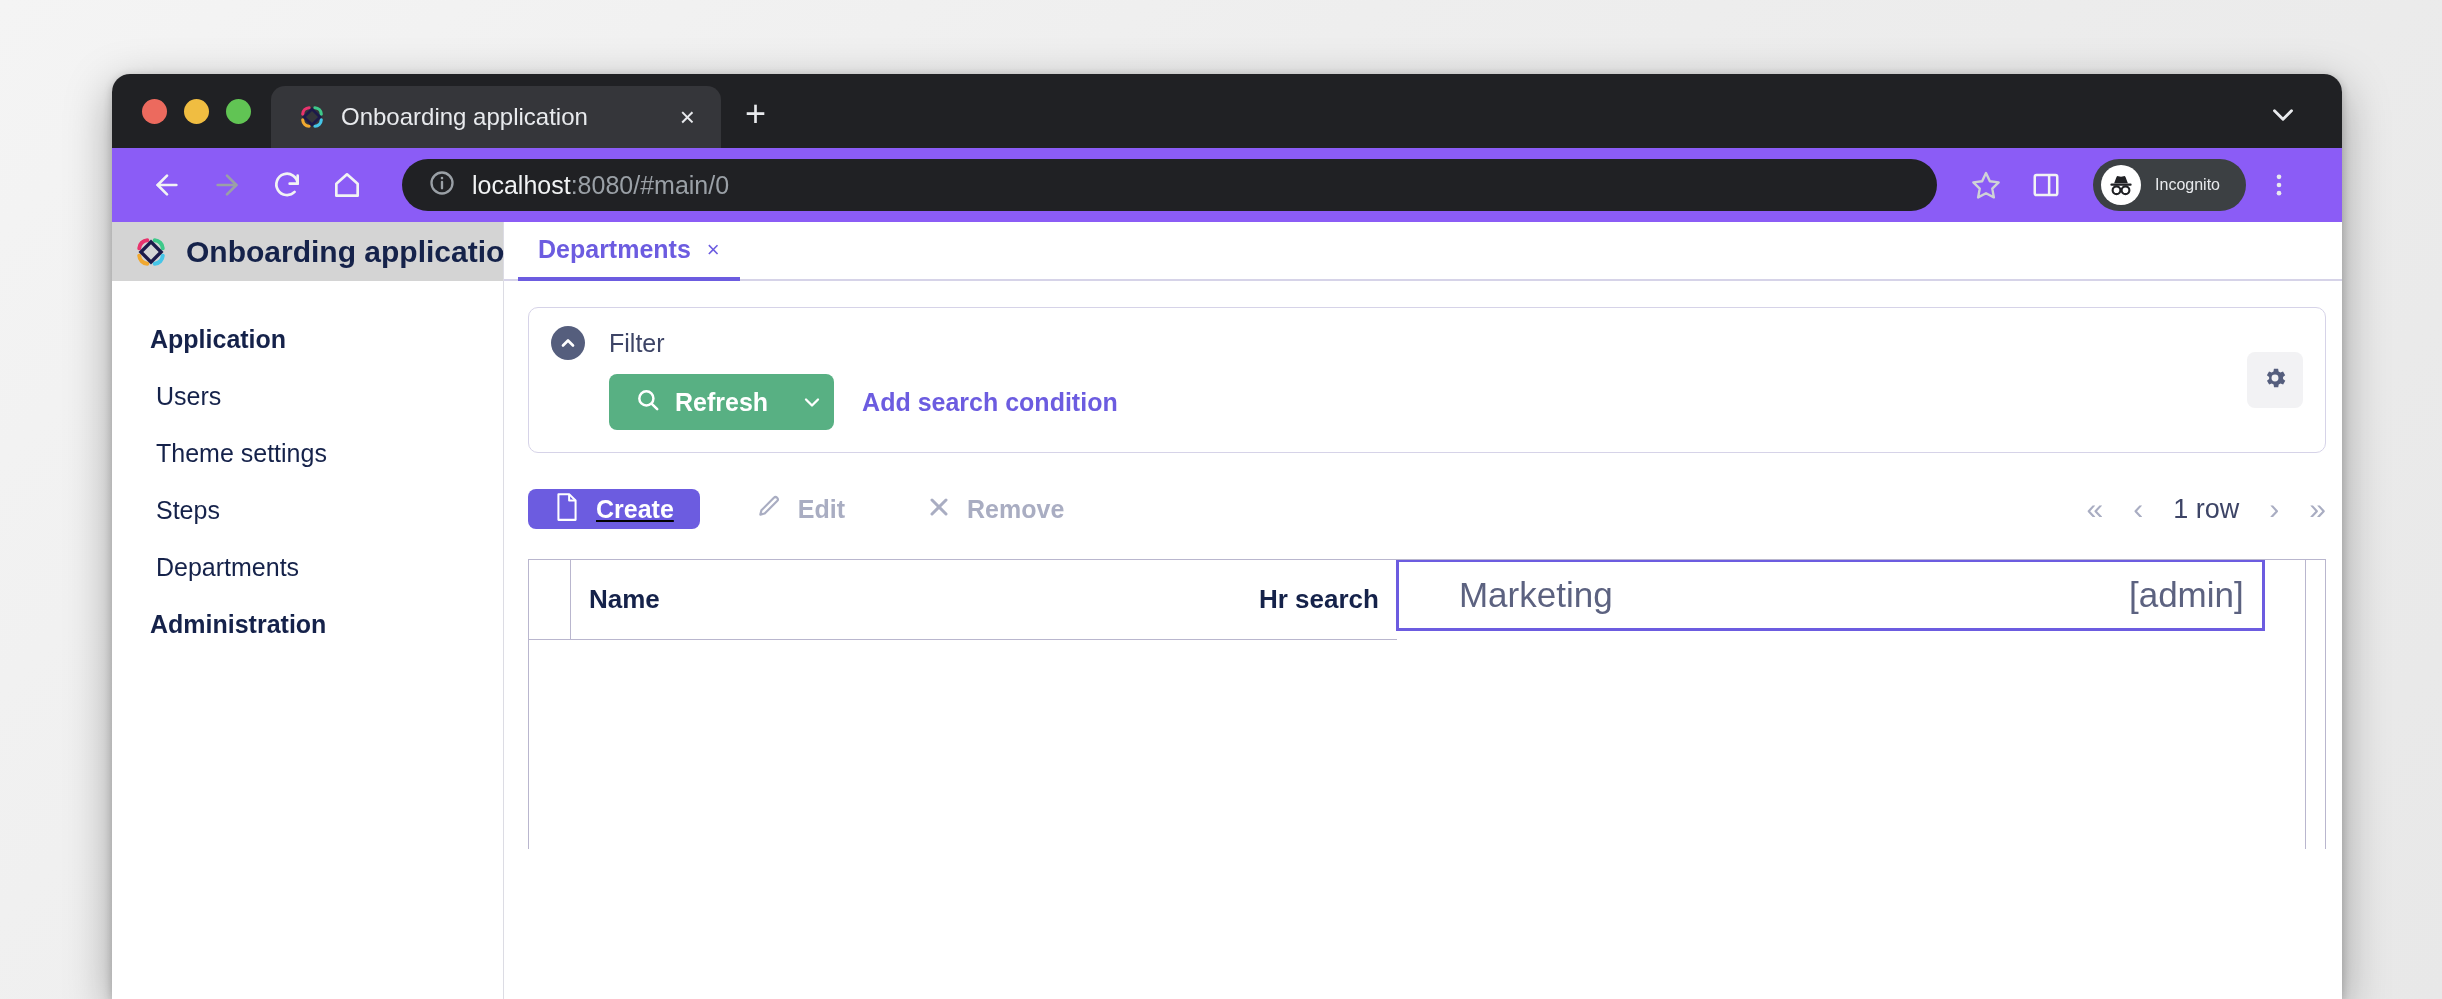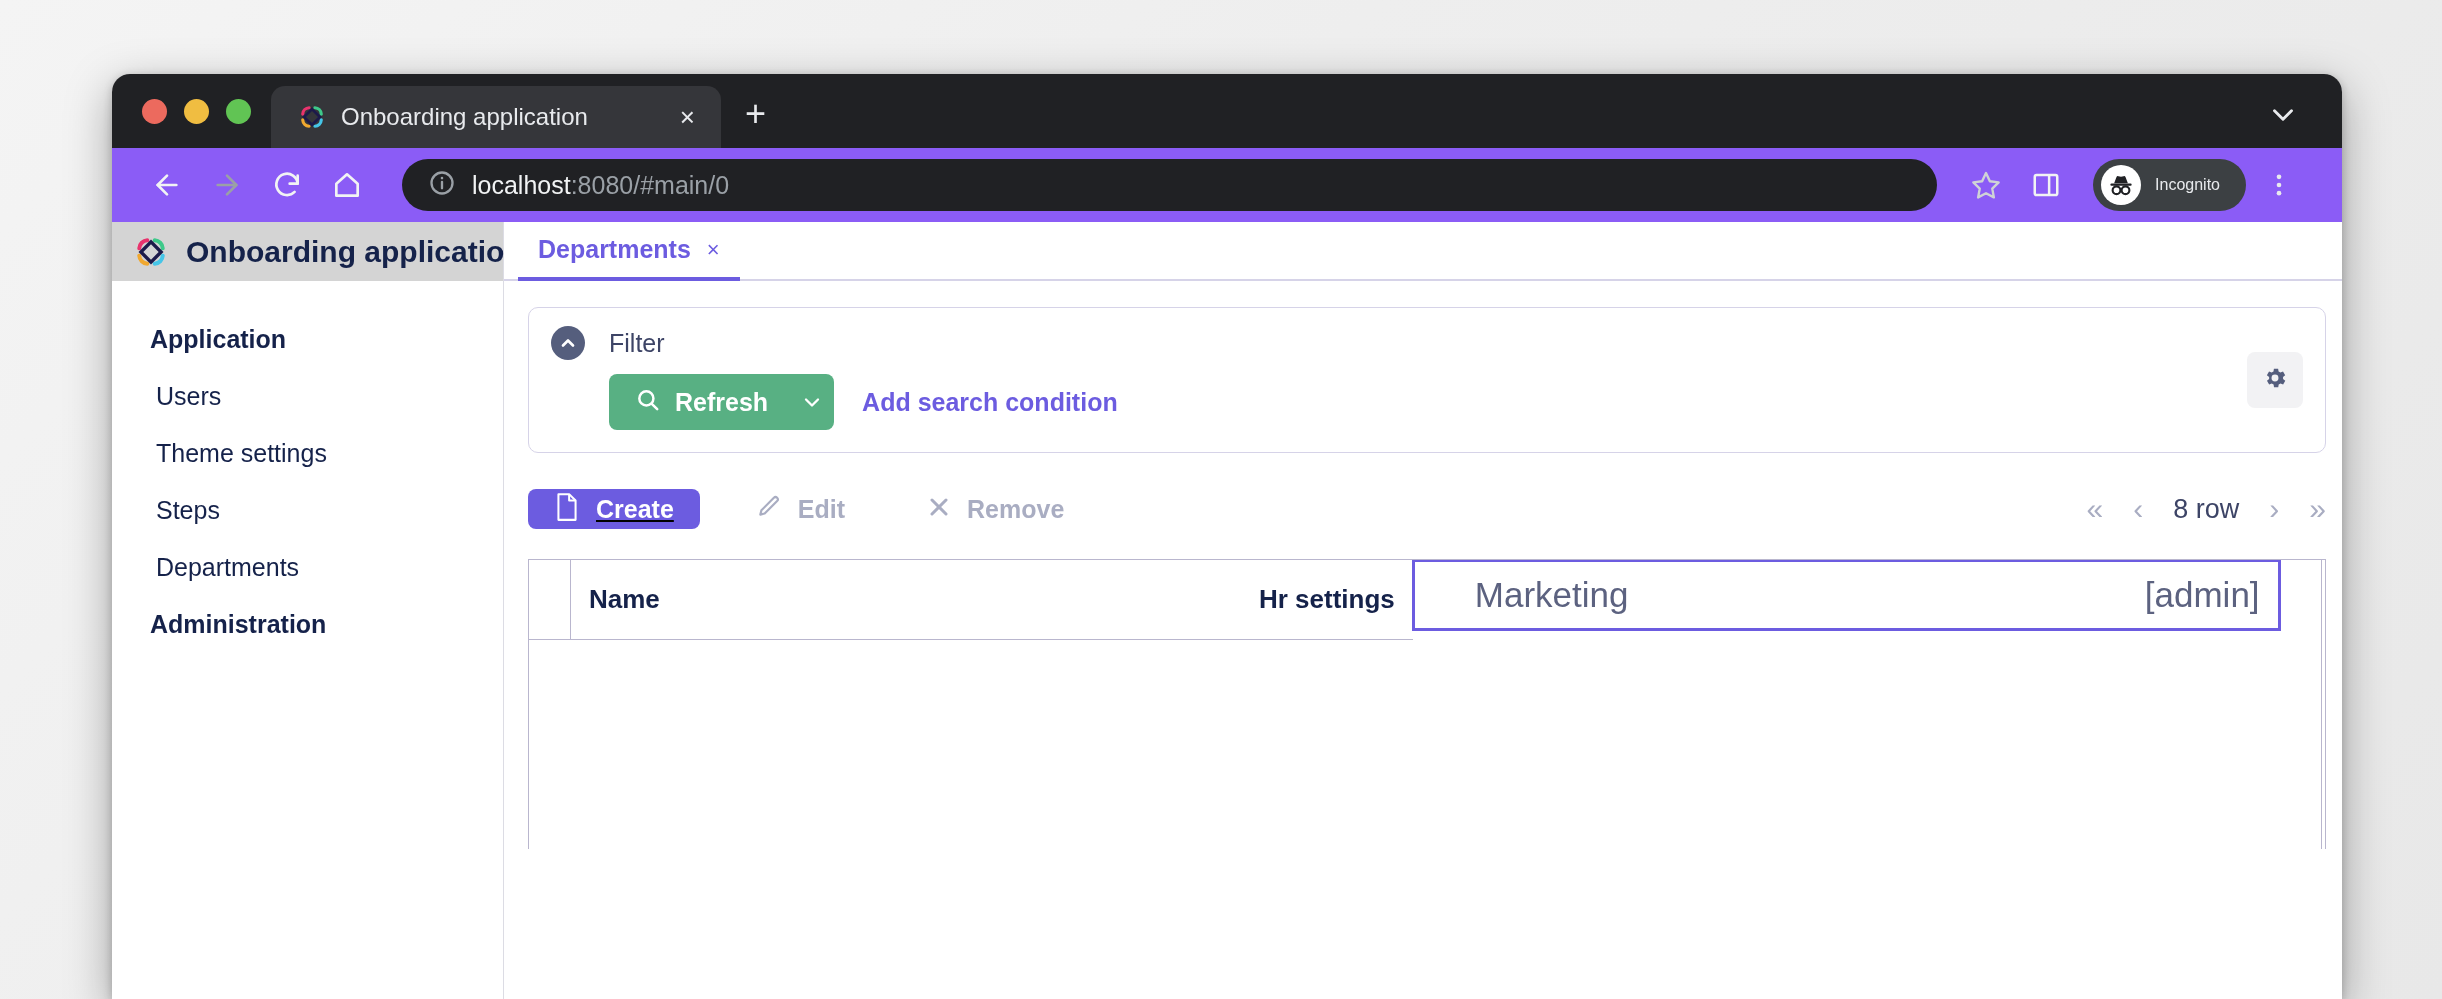--- a/index.html
+++ b/index.html
@@ -631,32 +631,32 @@
                 <line x1="5" y1="5" x2="19" y2="19"></line>
                   <line x1="19" y1="5" x2="5" y2="19"></line>
               </svg>
             </span>
             <span class="label">Remove</span>
           </div>
 
           <div id="pager">
             <span class="pager-arrow">«</span>
             <span class="pager-arrow">‹</span>
-            <span id="pager-label">8 row</span>
+            <span id="pager-label">1 row</span>
             <span class="pager-arrow">›</span>
             <span class="pager-arrow">»</span>
           </div>
         </div>
 
         <div id="data-table">
 
           <div class="tbl-row" id="tbl-header">
             <div class="tbl-gutter"></div>
             <div class="cell col-name">Name</div>
-            <div class="cell col-hr">Hr settings</div>
+            <div class="cell col-hr">Hr search</div>
           </div>
 
           <div class="tbl-row" id="tbl-row-selected">
             <div class="tbl-gutter"></div>
             <div class="cell col-name">Marketing</div>
             <div class="cell col-hr">[admin]</div>
           </div>
 
           <div id="tbl-empty-wrap">
             <div id="tbl-empty-gutter"></div>

